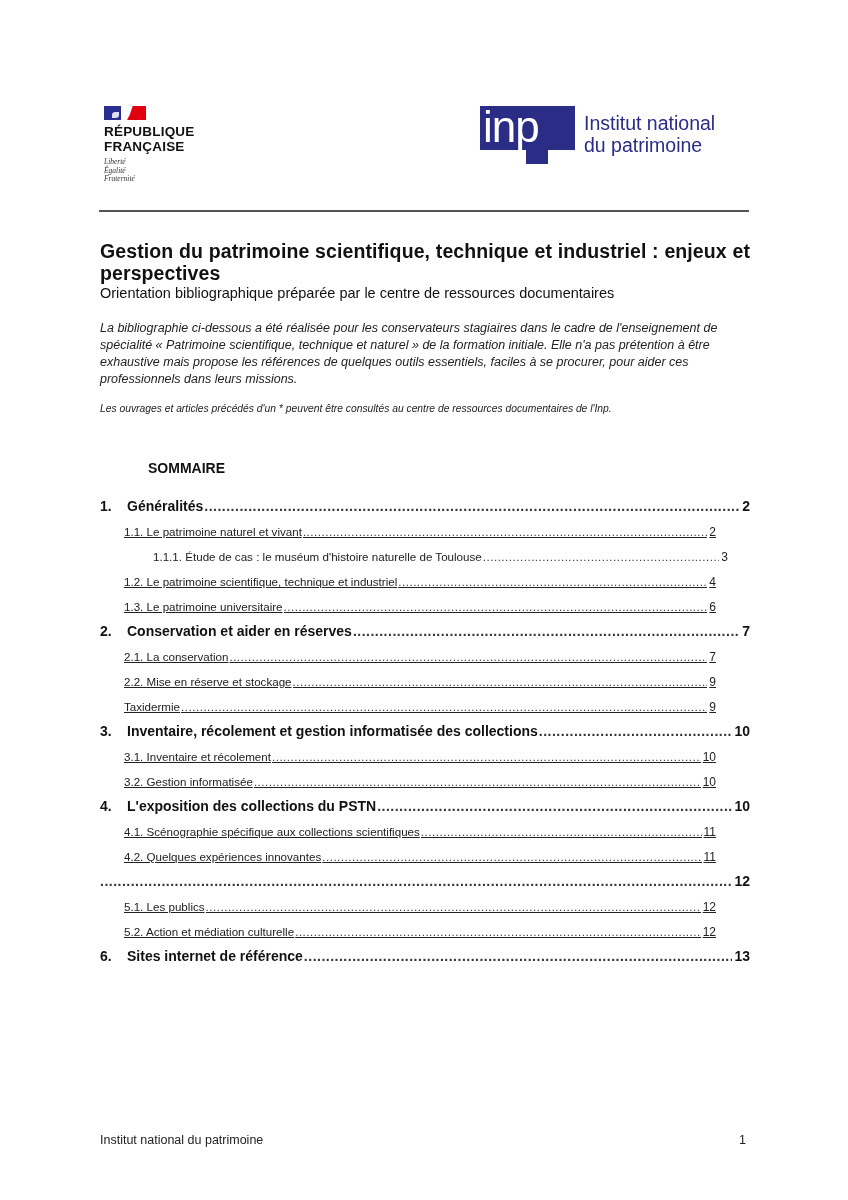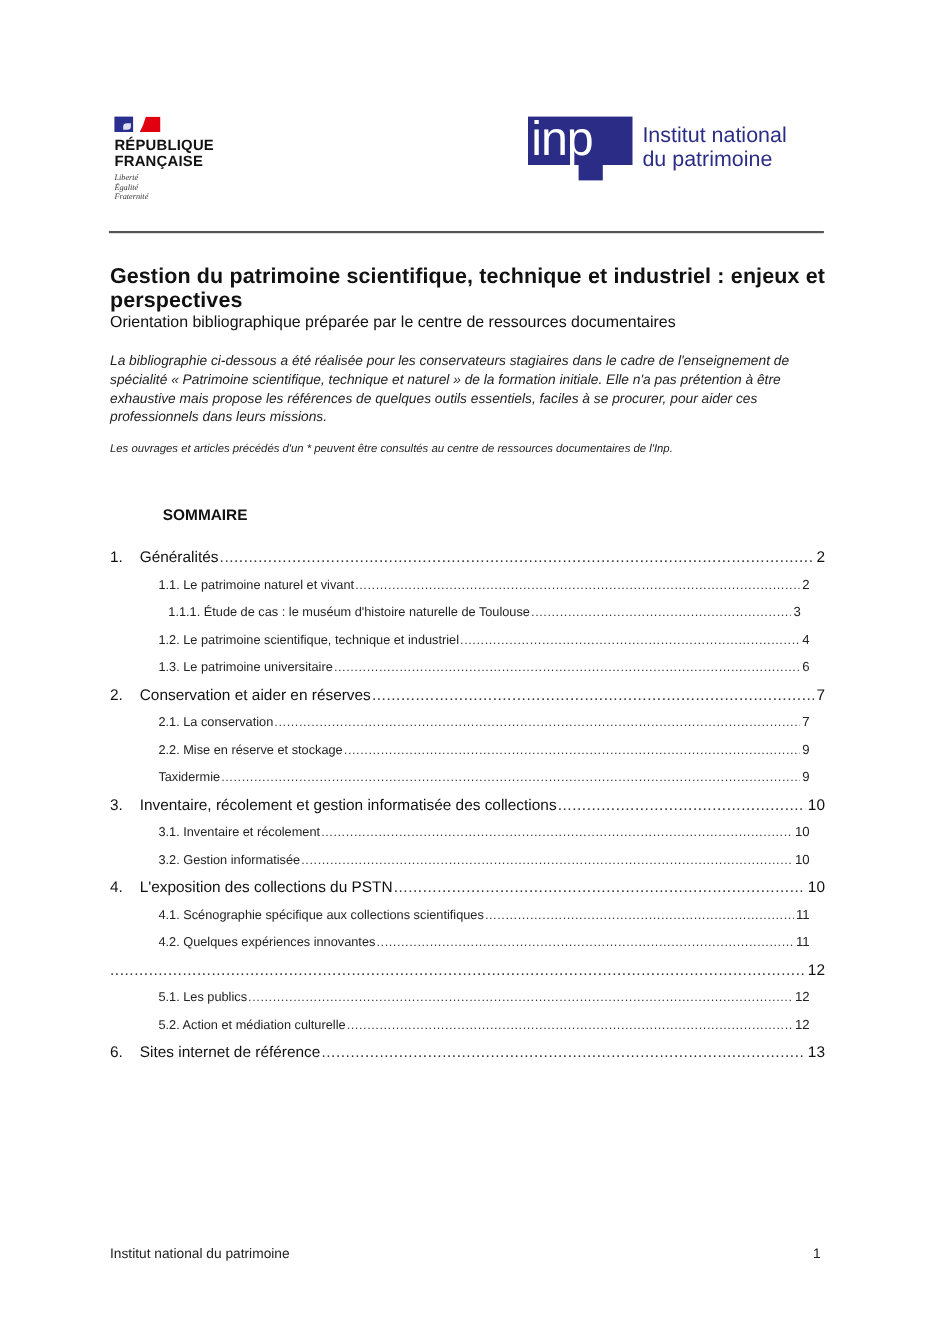--- a/index.html
+++ b/index.html
@@ -37,23 +37,23 @@
 
     .toc-title { position: absolute; left: 100px; top: 459px; font-weight: bold; font-size: 14px; line-height: 18px; margin-left: 48px; }
 
     
     .toc { position: absolute; left: 100px; top: 494px; width: 650px; }
     .toc-row { position: relative; display: flex; align-items: baseline; white-space: nowrap; overflow: hidden; }
     .toc-row .label { flex: 0 0 auto; background: #fff; padding-right: 1px; }
     .toc-row .leader { flex: 1 1 auto; overflow: hidden; color: #333; letter-spacing: 0.5px; }
     .toc-row .leader::before { content: "........................................................................................................................................................................................................................................................................................................"; }
     .toc-row .page-num { flex: 0 0 auto; padding-left: 2px; }
-    .lvl1 { font-weight: normal; font-size: 14px; height: 25px; line-height: 25px; width: 650px; justify-content: flex-end; }
+    .lvl1 { font-weight: bold; font-size: 14px; height: 25px; line-height: 25px; width: 650px; justify-content: flex-end; }
     .lvl1 .num { display: inline-block; width: 27px; }
-    .lvl2 { font-size: 11.6px; height: 25px; line-height: 25px; margin-left: 44px; width: 592px; color: #222; }
+    .lvl2 { font-size: 11.6px; height: 25px; line-height: 25px; margin-left: 24px; width: 592px; color: #222; text-decoration: underline; }
     .lvl3 { font-size: 11.6px; height: 25px; line-height: 25px; margin-left: 53px; width: 575px; color: #222; }
     .lvl2 .page-num, .lvl3 .page-num { font-size: 12px; }
 
     
     .footer-left { position: absolute; left: 100px; top: 1133px; font-size: 12.5px; color: #222; }
     .footer-right { position: absolute; left: 739px; top: 1133px; font-size: 12.5px; color: #222; }
   </style>
 </head>
 <body>
 

